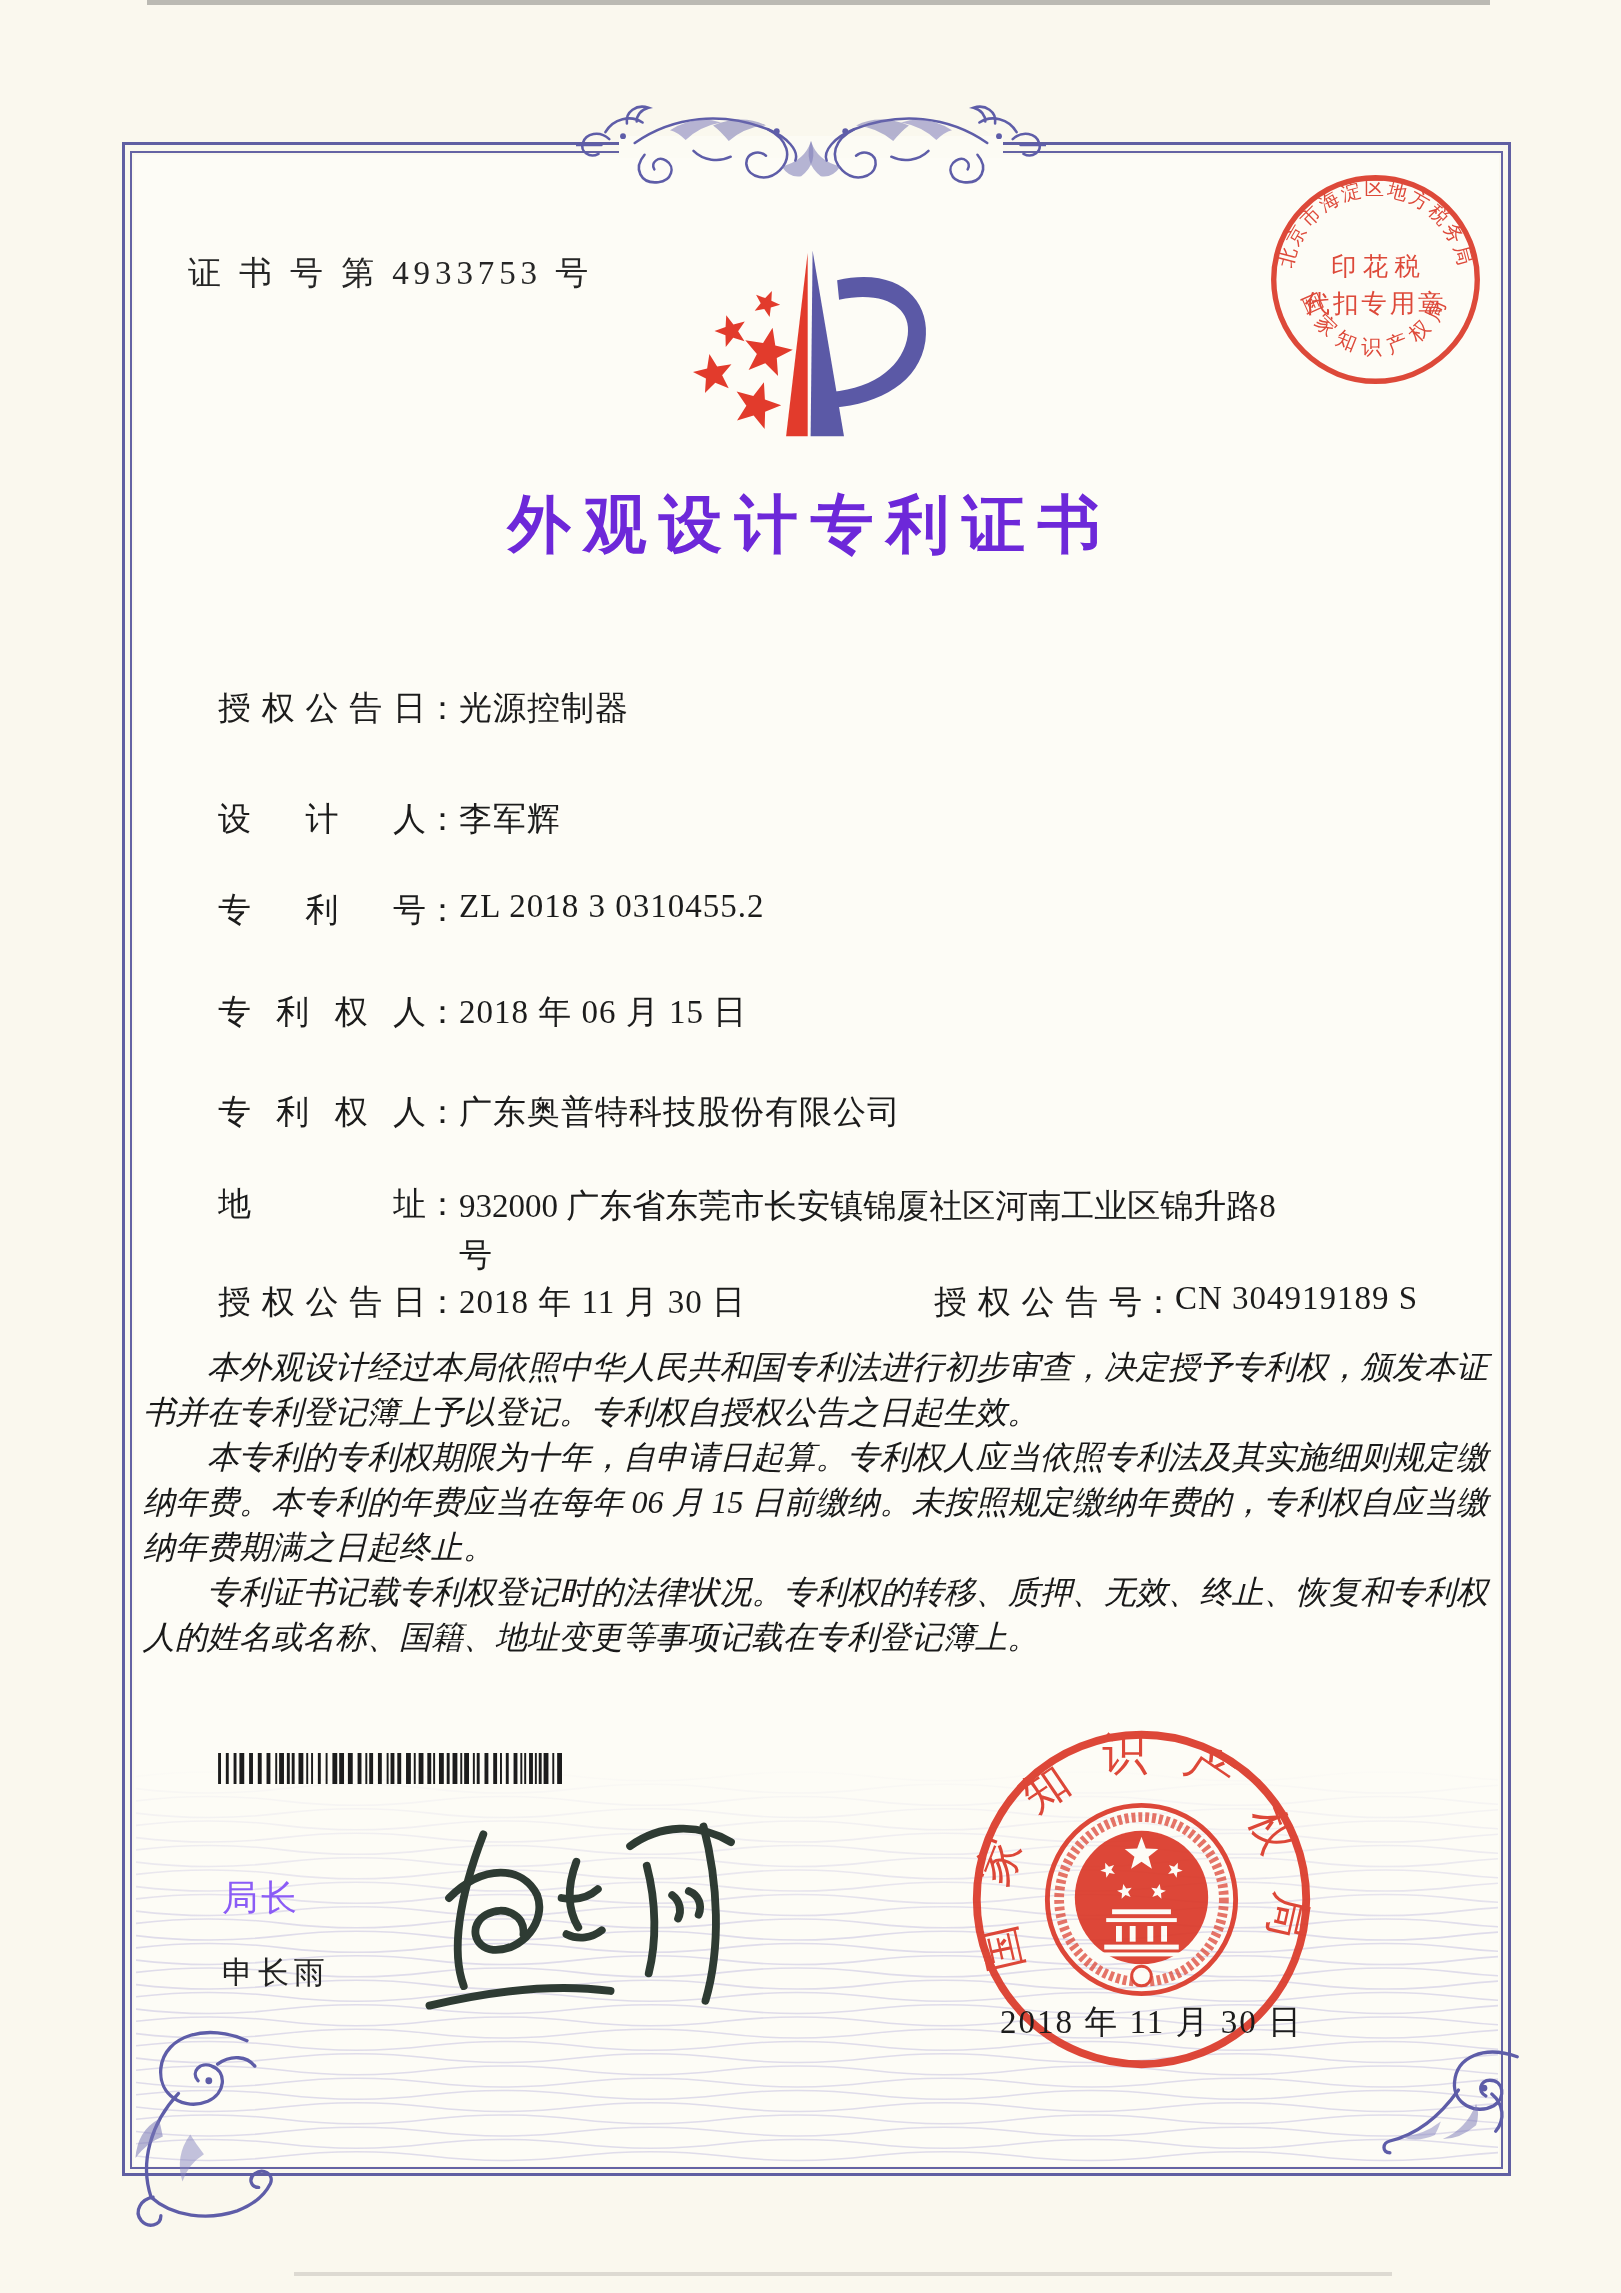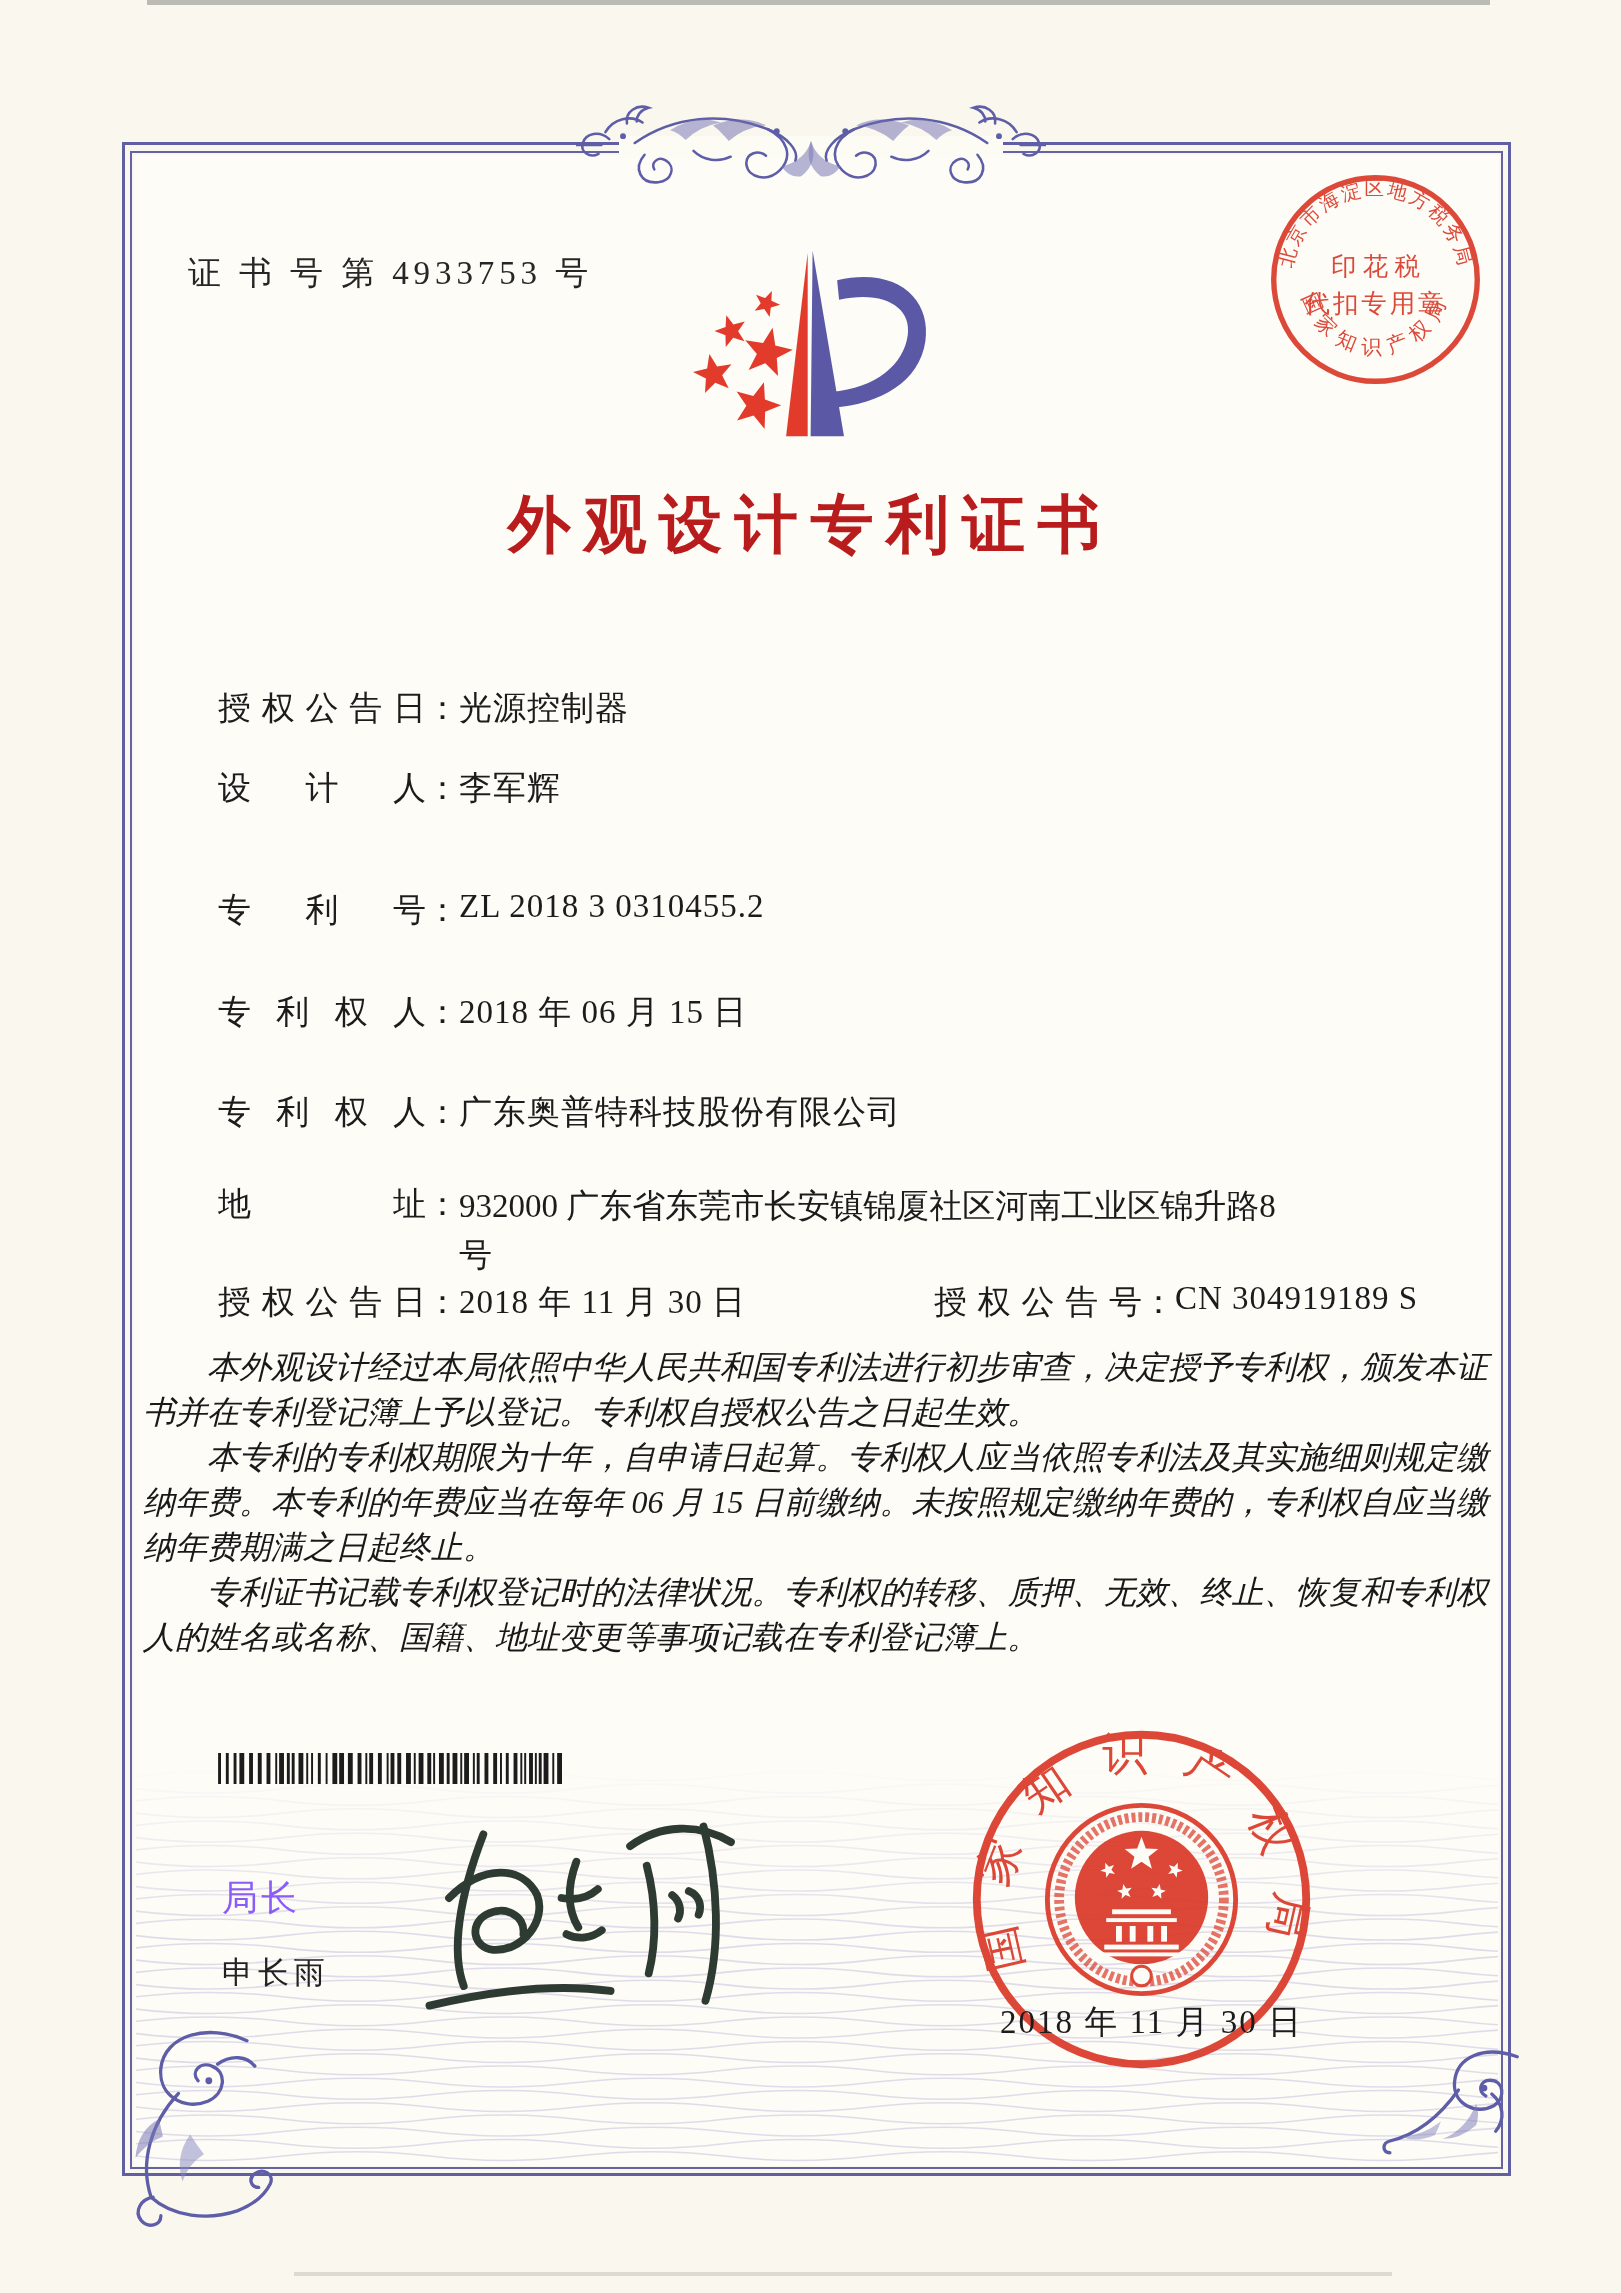--- a/index.html
+++ b/index.html
@@ -10,21 +10,21 @@
   .scan-top{left:147px;top:0;width:1343px;height:4.9px;background:#6f6f6a;opacity:.45;}
   .scan-bottom{left:294px;top:2272px;width:1098px;height:3.9px;background:#c9c7bf;opacity:.6;}
   
   .inner-bg{left:134px;top:155px;width:1365px;height:2011px;background:#fdfcf6;}
   .frame-outer{left:122px;top:142px;width:1383px;height:2028px;border:3.9px solid #605fa2;}
   .frame-inner{left:130px;top:151px;width:1369px;height:2014px;border:2px solid #6563a4;}
   .frame-patch{left:619px;top:136px;width:384px;height:21.6px;background:#fcfbf4;}
   
   .cert-no{left:188px;top:251px;font-size:33px;letter-spacing:4.9px;color:#262626;white-space:nowrap;}
   .title{left:0;top:482px;width:1621px;text-align:center;font-size:63px;font-weight:bold;
-         letter-spacing:12.7px;color:#b91c1c;}
+         letter-spacing:12.7px;color:#6d28d9;}
   
   .frow{left:218px;font-size:33px;color:#1c1c1c;white-space:nowrap;}
   .flabel{display:inline-block;width:208px;text-align:justify;text-align-last:justify;vertical-align:top;}
   .fcolon{vertical-align:top;}
   .fvalue{vertical-align:top;letter-spacing:1px;}
   .addr-value{display:inline-block;width:845px;white-space:normal;line-height:49px;letter-spacing:0;}
   .grant-no{position:absolute;left:716px;top:0;white-space:nowrap;}
   
   .body-text{left:143px;top:1345px;width:1345px;font-size:32px;line-height:45px;
              text-align:justify;color:#191919;}
@@ -136,21 +136,21 @@
     </text>
     <text x="117" y="112" font-size="26" fill="#db3a2a" text-anchor="middle">印 花 税</text>
     <text x="117" y="150" font-size="26" fill="#db3a2a" text-anchor="middle" style="letter-spacing:3px">代扣专用章</text>
   </svg>
 
   <div class="abs title">外观设计专利证书</div>
 
   <div class="abs frow" style="top:686px;">
     <span class="flabel">授权公告日</span><span class="fcolon">：</span><span class="fvalue">光源控制器</span>
   </div>
-  <div class="abs frow" style="top:766px;">
+  <div class="abs frow" style="top:797px;">
     <span class="flabel">设计人</span><span class="fcolon">：</span><span class="fvalue">李军辉</span>
   </div>
   <div class="abs frow" style="top:888px;">
     <span class="flabel">专利号</span><span class="fcolon">：</span><span class="fvalue">ZL 2018 3 0310455.2</span>
   </div>
   <div class="abs frow" style="top:990px;">
     <span class="flabel">专利权人</span><span class="fcolon">：</span><span class="fvalue">2018 年 06 月 15 日</span>
   </div>
   <div class="abs frow" style="top:1090px;">
     <span class="flabel">专利权人</span><span class="fcolon">：</span><span class="fvalue">广东奥普特科技股份有限公司</span>

